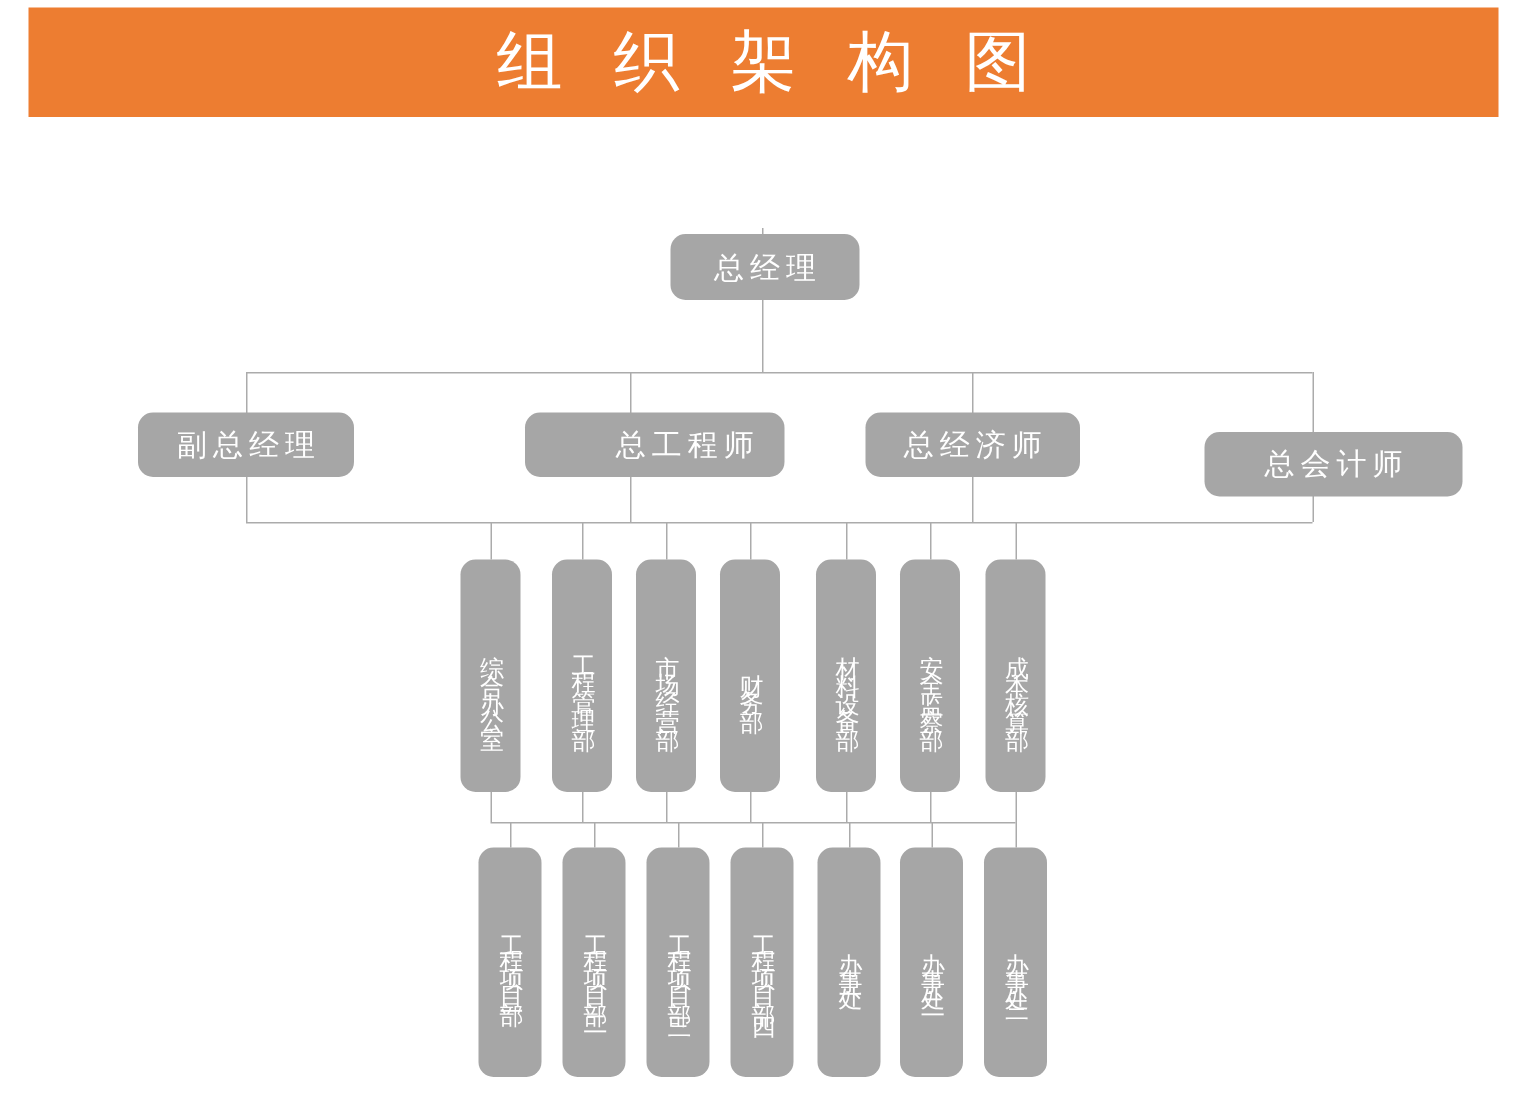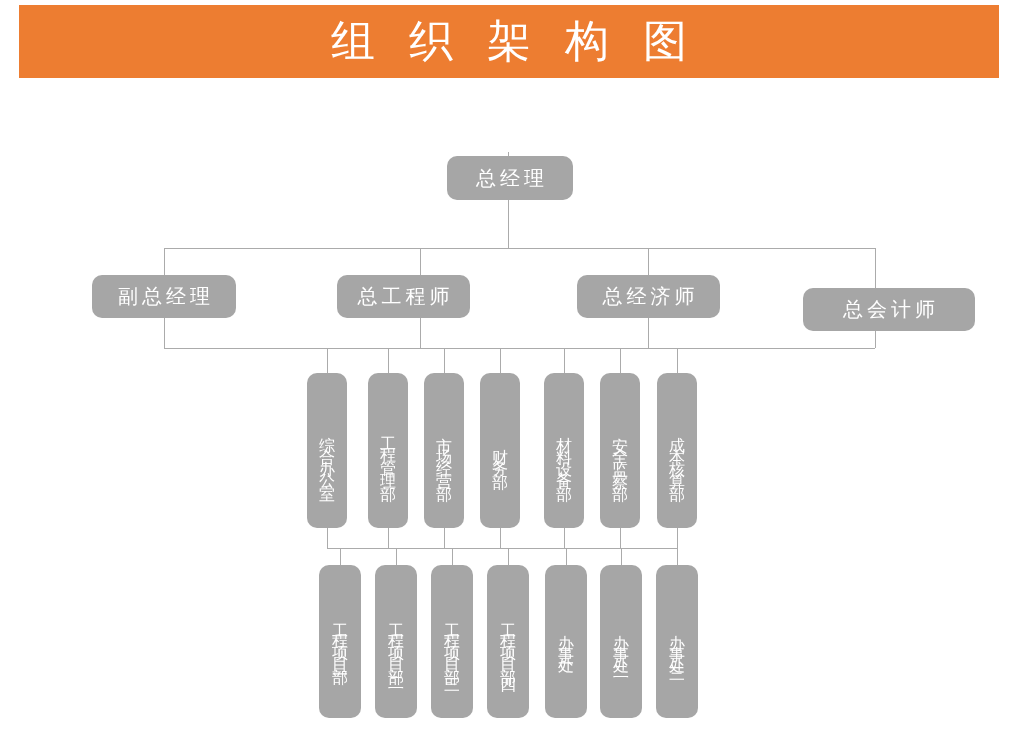--- a/index.html
+++ b/index.html
@@ -91,21 +91,21 @@
   <div class="line-v" style="left:621px; top:548px; height:17px;"></div>
   <div class="line-v" style="left:677px; top:548px; height:17px;"></div>
 
   <div class="node node-h" style="left:447px; top:108px; width:126px; height:44px;margin-top:48px;">
     <span class="label">总经理</span>
   </div>
 
   <div class="node node-h" style="left:92px; top:275px; width:144px; height:43px;font-family:Liberation Serif, serif;">
     <span class="label">副总经理</span>
   </div>
-  <div class="node node-h" style="left:337px; top:275px; width:133px; height:43px;">
+  <div class="node node-h" style="left:350px; top:275px; width:133px; height:43px;padding-left:40px;">
     <span class="label">总工程师</span>
   </div>
   <div class="node node-h" style="left:577px; top:275px; width:143px; height:43px;justify-content:center;">
     <span class="label">总经济师</span>
   </div>
   <div class="node node-h" style="left:803px; top:288px; width:172px; height:43px;">
     <span class="label">总会计师</span>
   </div>
 
   <div class="node node-v lv3" style="left:307px; top:373px; width:40px; height:155px;">

